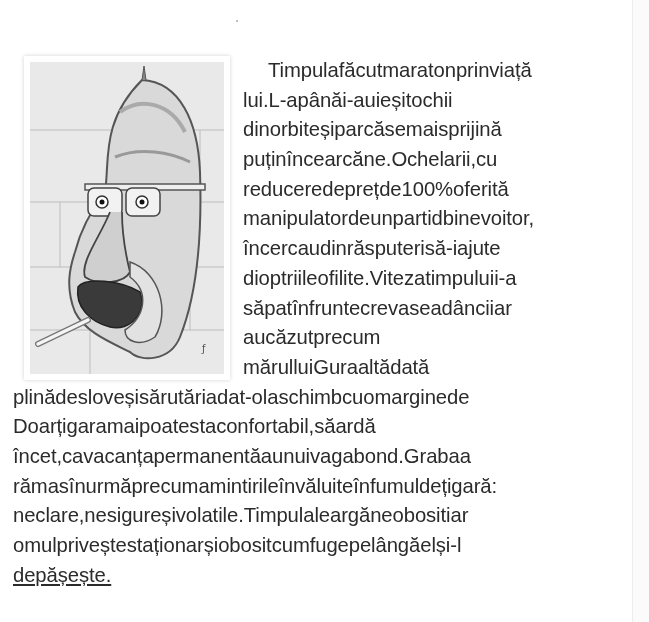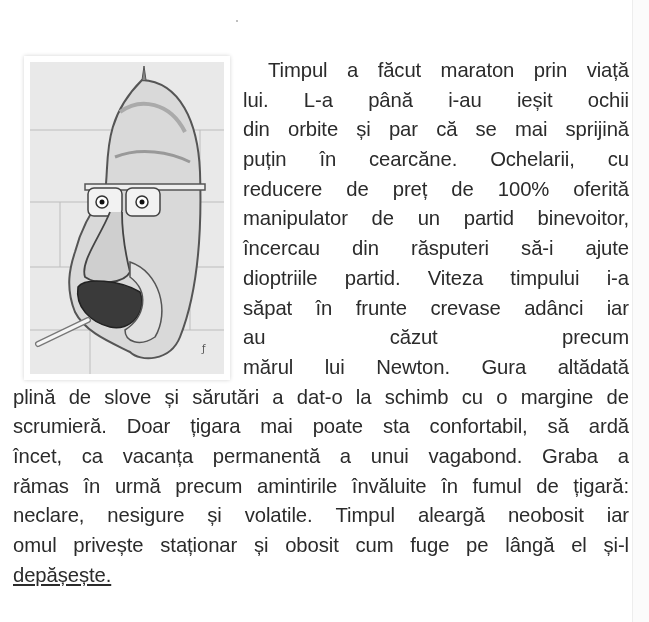--- a/index.html
+++ b/index.html
@@ -16,21 +16,21 @@
   .dot { position: absolute; width: 2px; height: 2px; background: #aaa; border-radius: 1px; }
   .figure {
     position: absolute; left: 24px; top: 56px; width: 206px; height: 324px;
     background: #fff; box-shadow: 0 0 4px rgba(0,0,0,0.18);
   }
   .figure svg { position: absolute; left: 6px; top: 6px; width: 194px; height: 312px; }
   .text-block {
     position: absolute; left: 13px; top: 56px; width: 616px;
     font-size: 20.3px; line-height: 29.7px; color: #2b2b2b; letter-spacing: -0.1px;
   }
-  .line { height: 29.7px; white-space: nowrap; display: flex; justify-content: space-between; }
+  .line { height: 29.7px; white-space: nowrap; display: flex; }
   .line.indent-wrap { margin-left: 230px; }
   .line.first { padding-left: 25px; }
   .line.last { justify-content: flex-start; text-decoration: underline; }
   .line span.w { display: inline-block; }
 </style>
 </head>
 <body>
 
 <div class="right-rule"></div>
 <div class="right-gutter"></div>
@@ -131,62 +131,60 @@
     </div>
   <div class="line indent-wrap">
       <span class="w">încercau</span>
       <span class="w">din</span>
       <span class="w">răsputeri</span>
       <span class="w">să-i</span>
       <span class="w">ajute</span>
     </div>
   <div class="line indent-wrap">
       <span class="w">dioptriile</span>
-      <span class="w">partid.</span>
+      <span class="w">ofilite.</span>
       <span class="w">Viteza</span>
       <span class="w">timpului</span>
       <span class="w">i-a</span>
     </div>
   <div class="line indent-wrap">
       <span class="w">săpat</span>
       <span class="w">în</span>
       <span class="w">frunte</span>
       <span class="w">crevase</span>
       <span class="w">adânci</span>
       <span class="w">iar</span>
     </div>
   <div class="line indent-wrap">
       <span class="w">au</span>
       <span class="w">căzut</span>
       <span class="w">precum</span>
     </div>
   <div class="line indent-wrap">
       <span class="w">mărul</span>
       <span class="w">lui</span>
-      <span class="w">Newton.</span>
       <span class="w">Gura</span>
       <span class="w">altădată</span>
     </div>
   <div class="line">
       <span class="w">plină</span>
       <span class="w">de</span>
       <span class="w">slove</span>
       <span class="w">și</span>
       <span class="w">sărutări</span>
       <span class="w">a</span>
       <span class="w">dat-o</span>
       <span class="w">la</span>
       <span class="w">schimb</span>
       <span class="w">cu</span>
       <span class="w">o</span>
       <span class="w">margine</span>
       <span class="w">de</span>
     </div>
   <div class="line">
-      <span class="w">scrumieră.</span>
       <span class="w">Doar</span>
       <span class="w">țigara</span>
       <span class="w">mai</span>
       <span class="w">poate</span>
       <span class="w">sta</span>
       <span class="w">confortabil,</span>
       <span class="w">să</span>
       <span class="w">ardă</span>
     </div>
   <div class="line">

